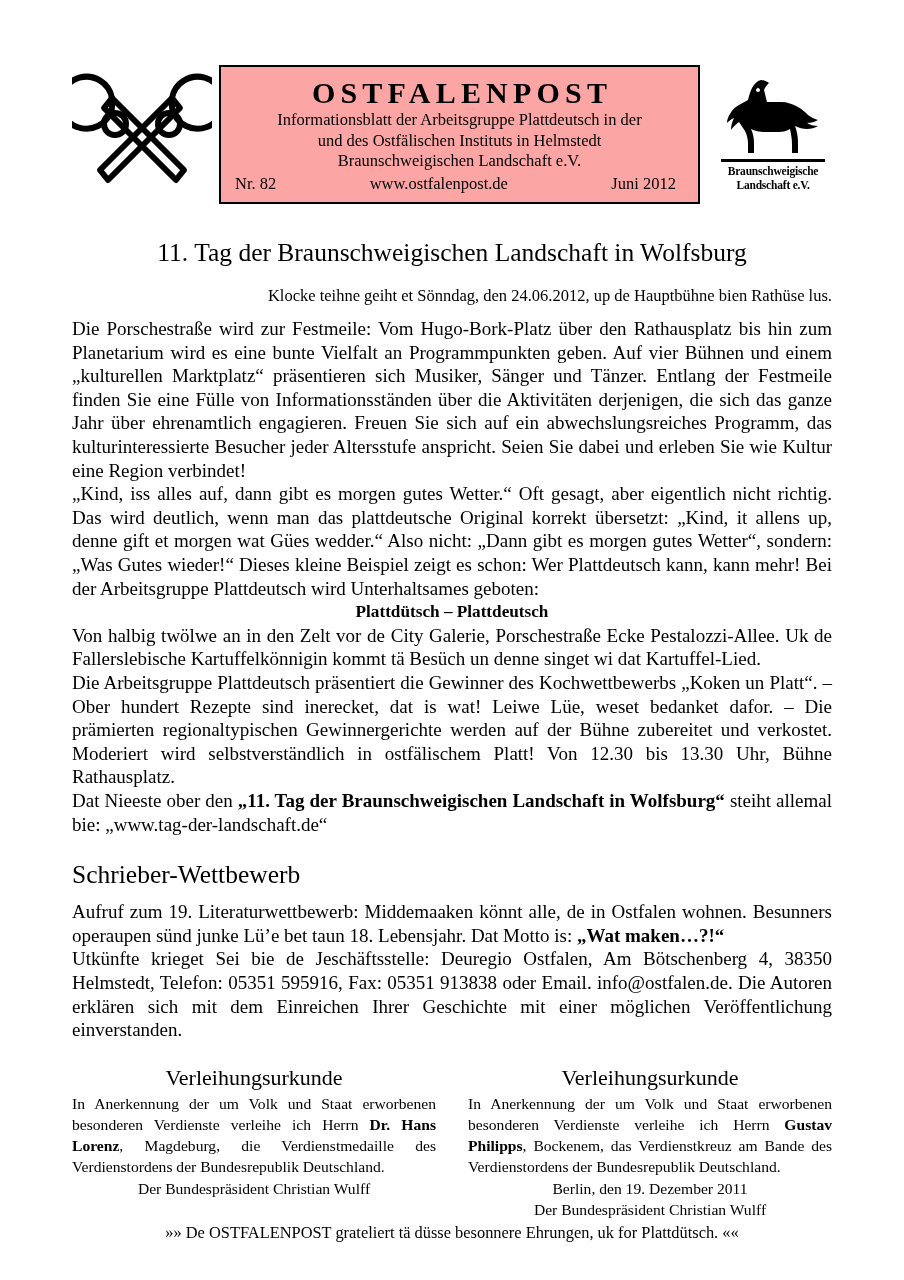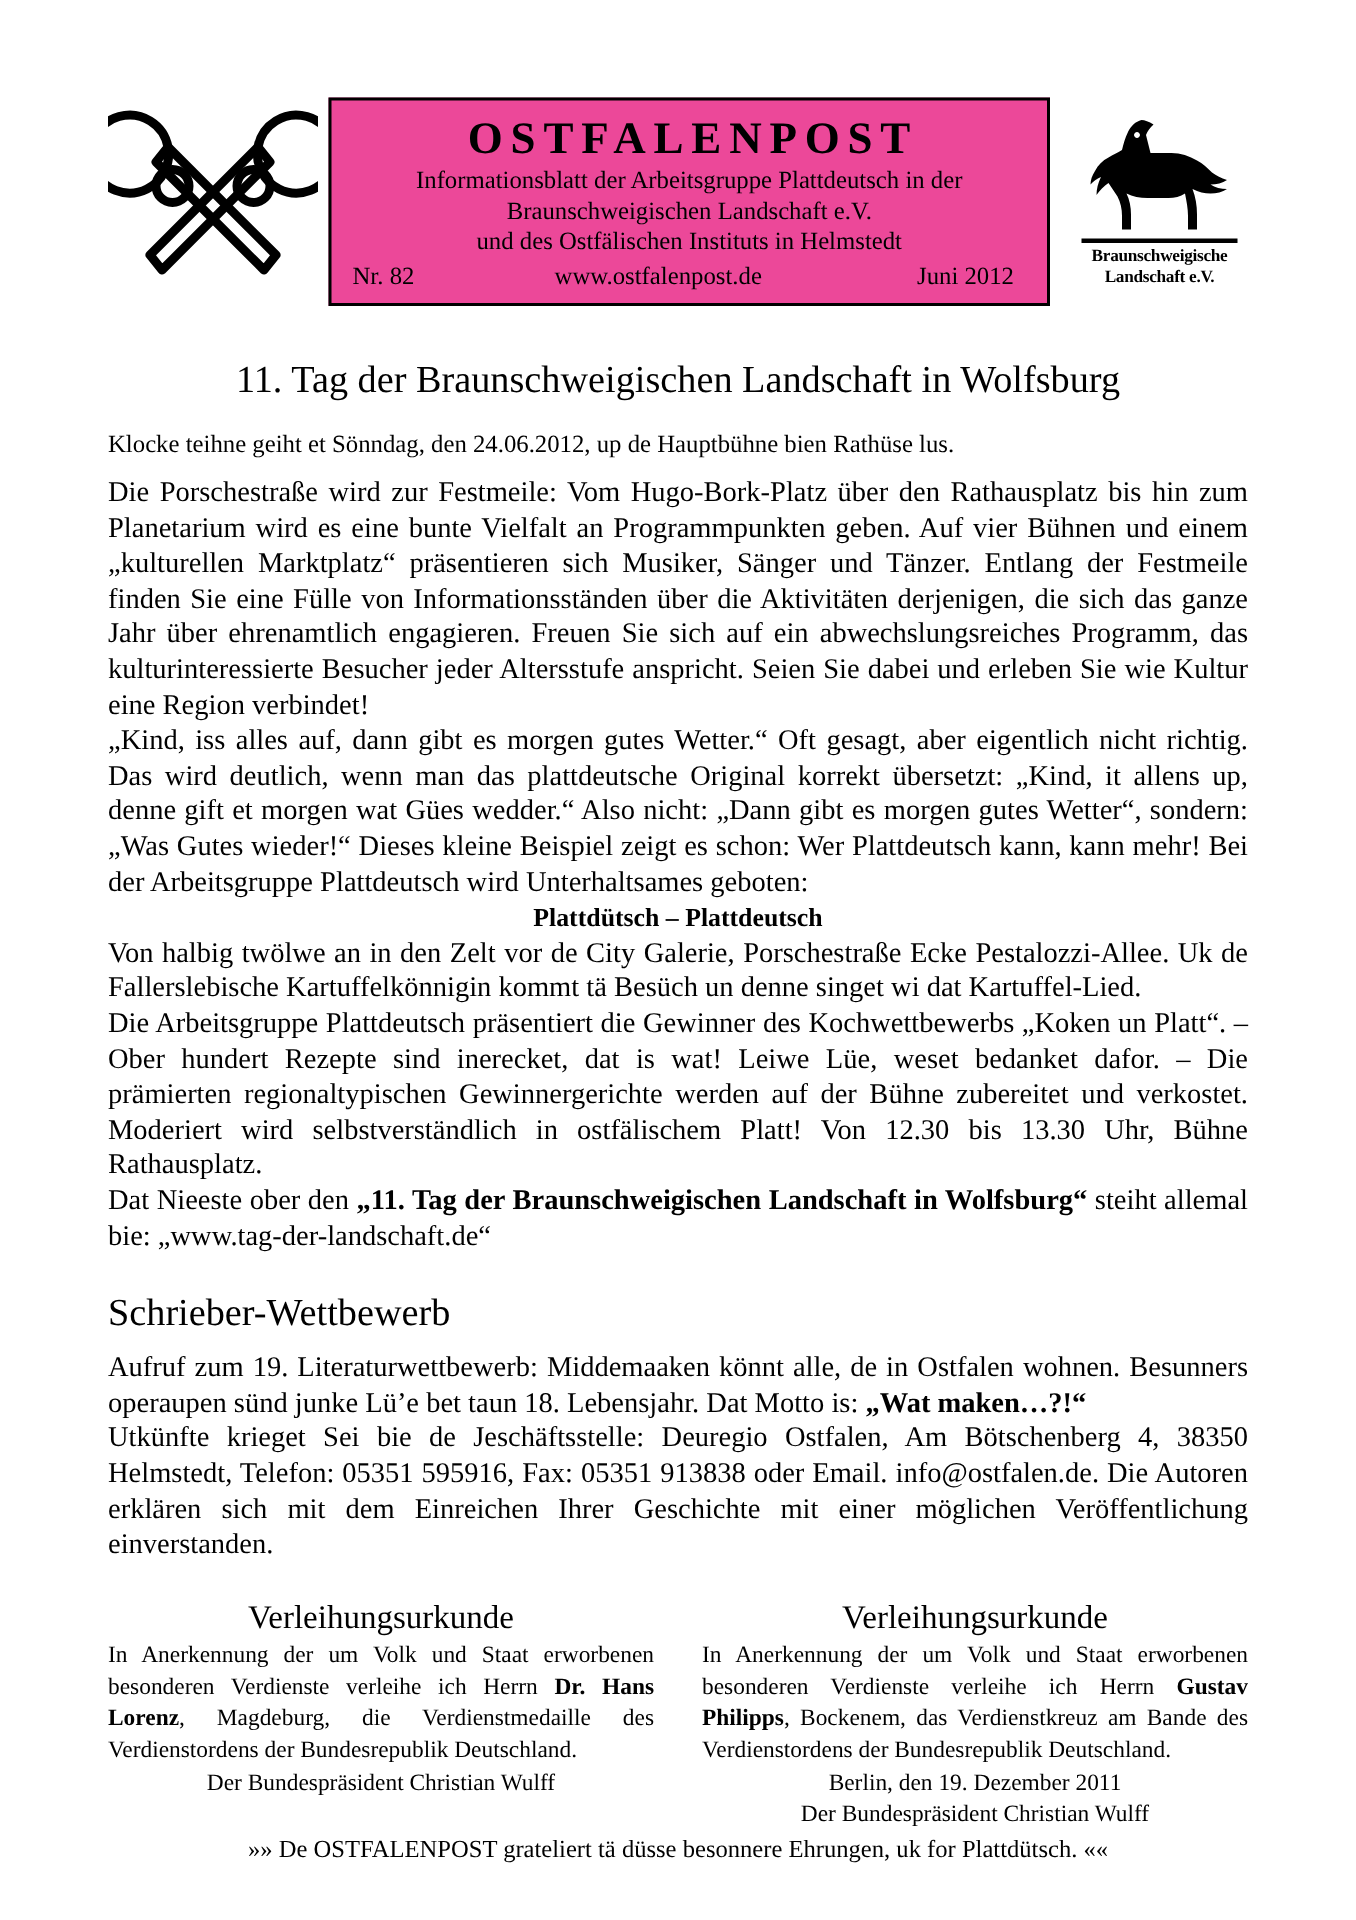--- a/index.html
+++ b/index.html
@@ -72,21 +72,21 @@
   .title-box {
     position: absolute;
     left: 147px;
     top: 9px;
     width: 481px;
     height: 139px;
     border: 2px solid #000;
     box-sizing: border-box;
     padding-top: 9px;
     text-align: center;
-    background: #ec4899;
+    background: #fca5a5;
   }
   .paper-name {
     font-size: 30px;
     font-weight: bold;
     letter-spacing: 5.2px;
     line-height: 34px;
     padding-left: 5px;
   }
   .subtitle-line {
     font-size: 16.5px;
@@ -103,21 +103,21 @@
 
   
   .headline-1 {
     text-align: center;
     font-size: 25.5px;
     line-height: 30px;
     margin-top: 22px;
     font-weight: normal;
   }
   .subhead-center {
-    text-align: left;
+    text-align: right;
     font-size: 16.5px;
     line-height: 22px;
     margin-top: 8px;
   }
   p.body {
     font-size: 19px;
     line-height: 23.6px;
     text-align: justify;
     margin: 0;
     text-indent: 0;
@@ -197,22 +197,22 @@
           <path d="M100 30 L28 102 L36 112 L108 40 Z"></path>
           <path d="M100 30 A26 26 0 1 1 114 58 A26 26 0 0 1 100 30"></path>
           <circle cx="97" cy="56" r="11"></circle>
         </g>
       </svg>
     </div>
 
     <div class="title-box">
       <div class="paper-name">OSTFALENPOST</div>
       <div class="subtitle-line">Informationsblatt der Arbeitsgruppe Plattdeutsch in der</div>
+      <div class="subtitle-line">und des Ostfälischen Instituts in Helmstedt</div>
       <div class="subtitle-line">Braunschweigischen Landschaft e.V.</div>
-      <div class="subtitle-line">und des Ostfälischen Instituts in Helmstedt</div>
       <div class="issue-row">
         <span>Nr. 82</span>
         <span class="issue-mid">www.ostfalenpost.de</span>
         <span>Juni 2012</span>
       </div>
     </div>
 
     <div class="logo-right">
       <svg class="horse" viewBox="0 0 112 84" xmlns="http://www.w3.org/2000/svg">
         <path fill="#000" d="M44 6 C40 7 37 10 35 14 C33 18 32 22 31 26

